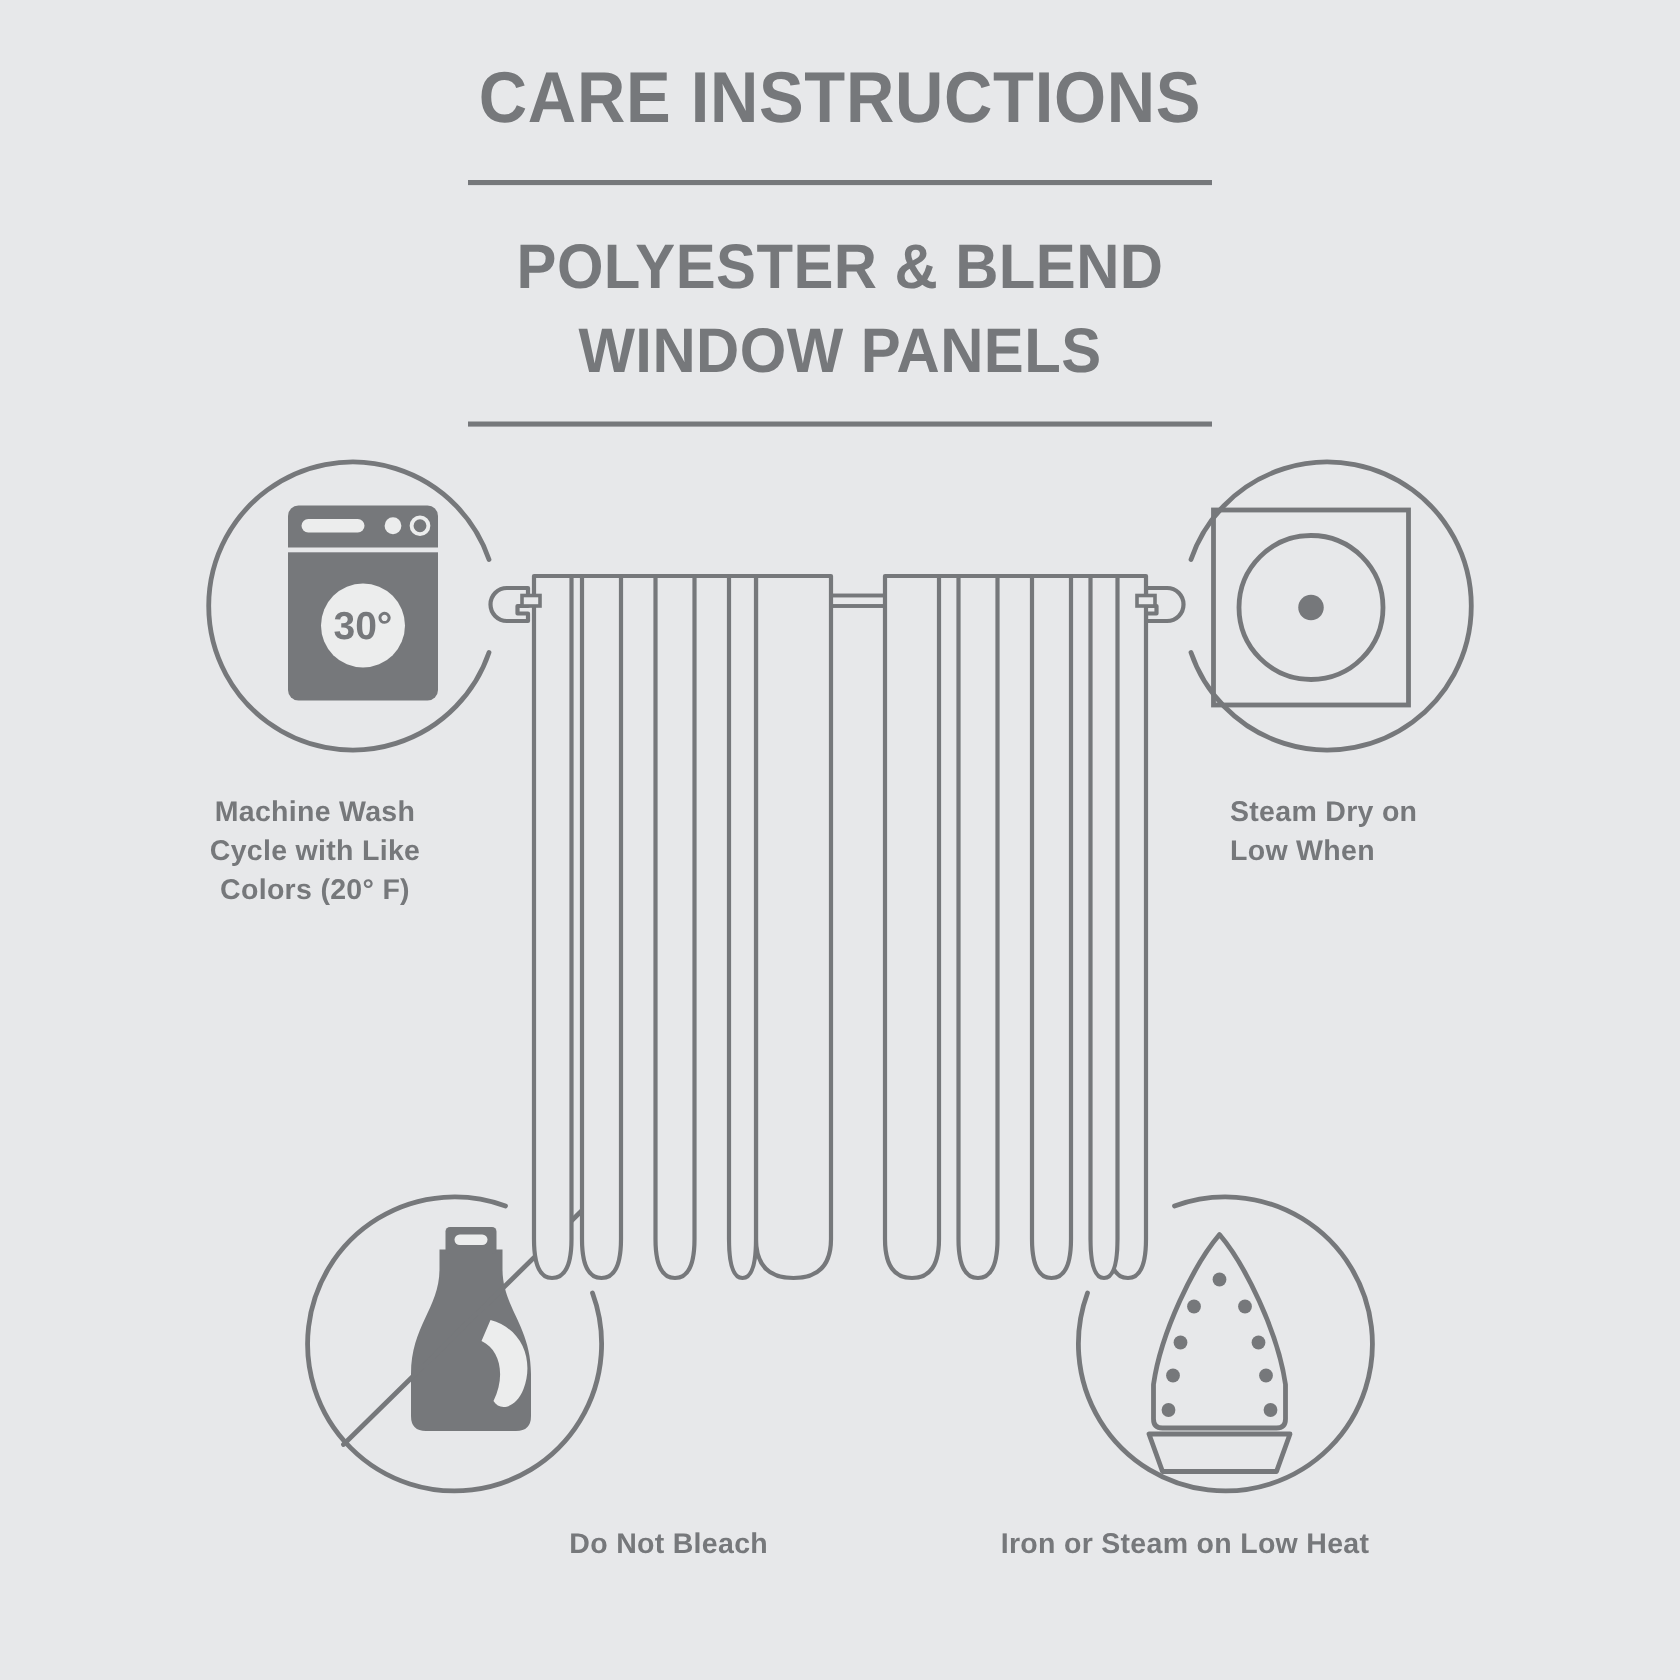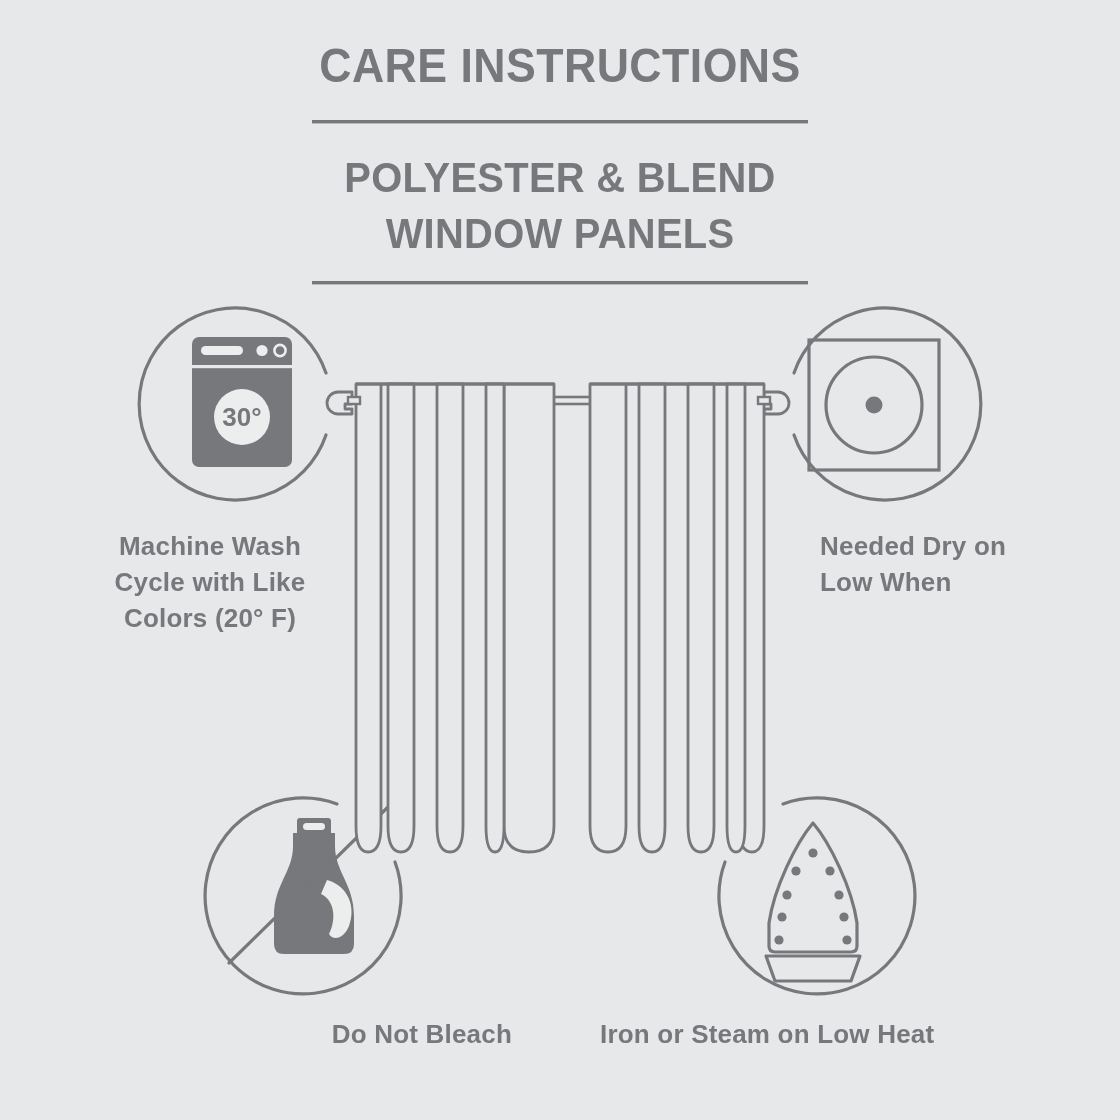--- a/index.html
+++ b/index.html
@@ -53,21 +53,21 @@
     top: 150px;
     left: 0;
     width: 1120px;
     text-align: center;
     font-size: 42px;
     line-height: 1.33;
     letter-spacing: 0.3px;
     transform: scaleX(0.95);
   }
   .caption {
-    font-size: 26px;
+    font-size: 19px;
     line-height: 1.38;
   }
   #cap-wash {
     top: 529px;
     left: 72px;
     width: 276px;
     text-align: center;
   }
   #cap-dry {
     top: 529px;
@@ -78,20 +78,21 @@
   #cap-bleach {
     top: 1017px;
     left: 132px;
     width: 380px;
     text-align: right;
   }
   #cap-iron {
     top: 1017px;
     left: 600px;
     width: 380px;
+    text-align: center;
   }
 </style>
 </head>
 <body>
 
 <div id="root">
   <div class="stage">
 
     <svg class="layer" viewBox="0 0 1120 1120">
       <defs>
@@ -273,21 +274,21 @@
       <div>WINDOW PANELS</div>
     </div>
 
     <div class="txt caption" id="cap-wash">
       <div>Machine Wash</div>
       <div>Cycle with Like</div>
       <div>Colors (20° F)</div>
     </div>
 
     <div class="txt caption" id="cap-dry">
-      <div>Needed Dry on</div>
+      <div>Steam Dry on</div>
       <div>Low When</div>
     </div>
 
     <div class="txt caption" id="cap-bleach">
       <div>Do Not Bleach</div>
     </div>
 
     <div class="txt caption" id="cap-iron">
       <div>Iron or Steam on Low Heat</div>
     </div>

